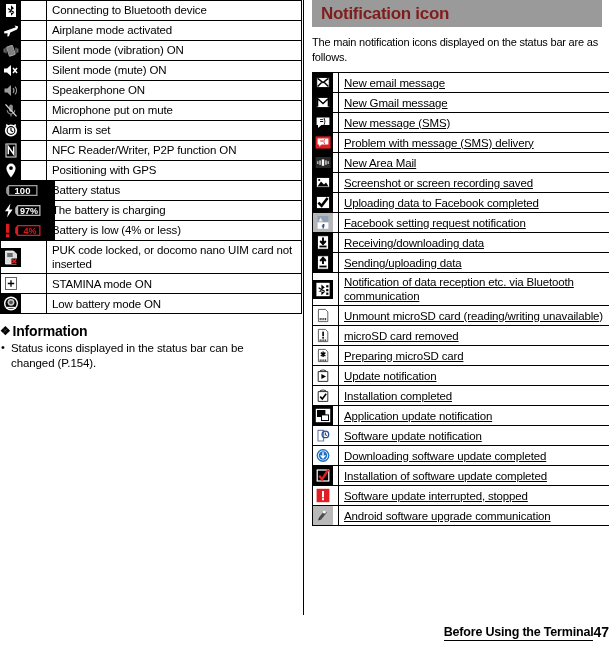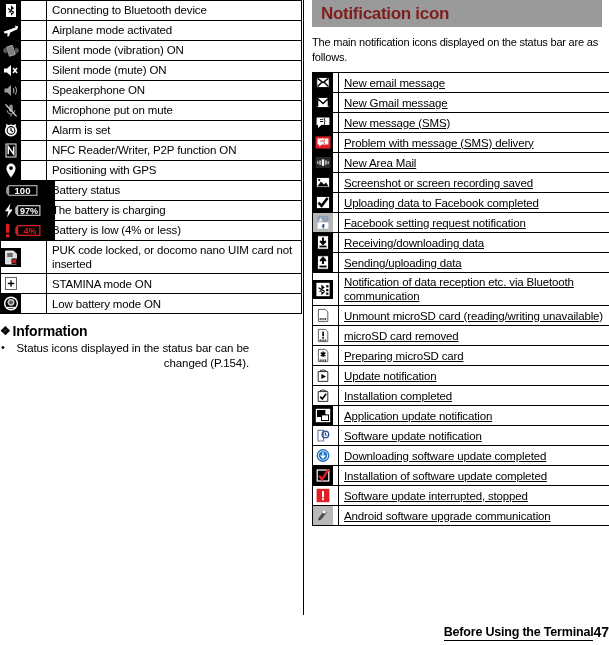--- a/index.html
+++ b/index.html
@@ -92,21 +92,20 @@
   }
   .info-head .diamond{font-size:12px;line-height:1;}
   .info-list{margin:2px 0 0 0;padding:0;list-style:none;}
   .info-list li{
     position:relative;
     padding-left:11px;
     font-size:11.5px;
     line-height:1.32;
     letter-spacing:-0.1px;
     max-width:238px;
-    text-align:right;
   }
   .info-list li:before{
     content:"\2022";
     position:absolute;left:1px;top:-1px;font-size:11px;
   }
 
   
   .footer{
     position:absolute;
     left:0;bottom:4px;

